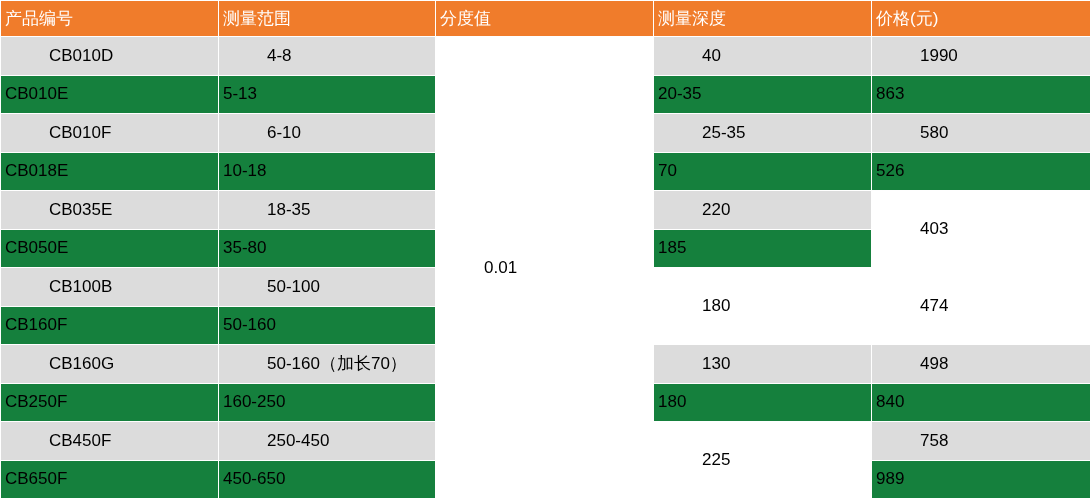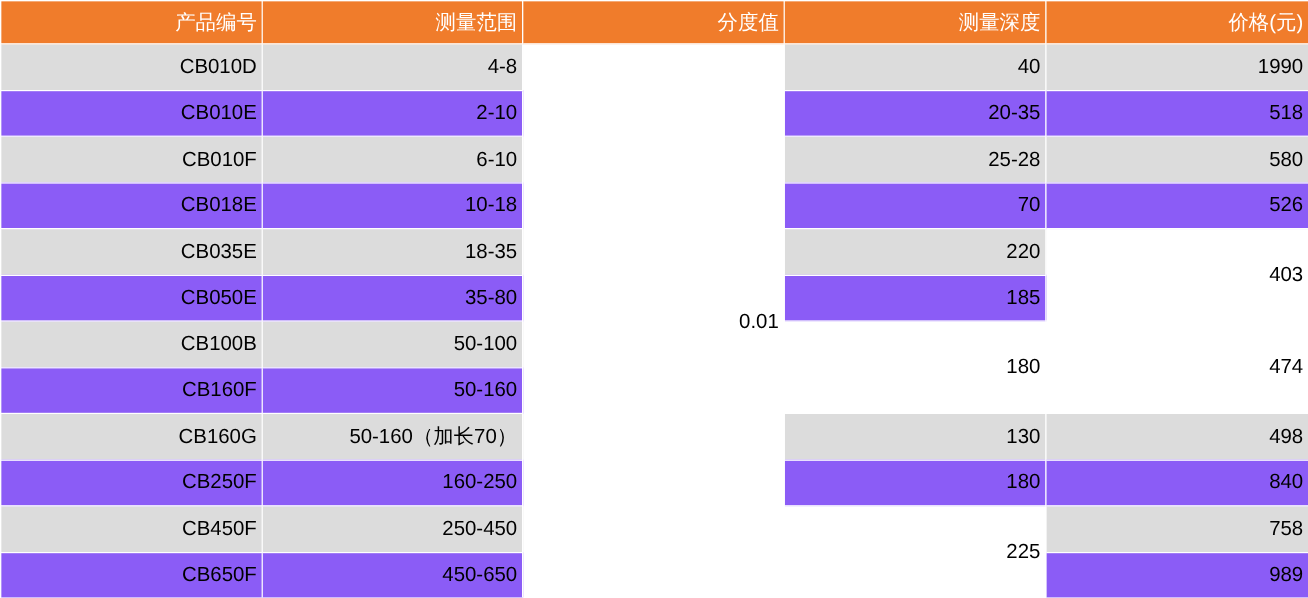--- a/index.html
+++ b/index.html
@@ -15,37 +15,37 @@
   }
   table.spec-table {
     border-collapse: collapse;
     width: 1090px;
     height: 498px;
     table-layout: fixed;
   }
   table.spec-table td,
   table.spec-table th {
     border: 1px solid #ffffff;
-    text-align: right;
+    text-align: left;
     vertical-align: middle;
     font-size: 17px;
     font-weight: normal;
     padding: 0 4px;
     box-sizing: border-box;
   }
   thead th {
     background: #F07C2B;
     color: #ffffff;
     height: 36px;
     font-size: 18px;
     border: 1px solid #ffffff;
   }
   tbody td {
     height: 38.5px;
-    background: #8b5cf6;
+    background: #15803d;
     border-top: 1px solid #ffffff;
     border-bottom: 1px solid #ffffff;
     border-left: 1px solid #ffffff;
     border-right: 1px solid #ffffff;
   }
   tbody tr.shade td {
     background: #DCDCDC;
     padding-left: 48px;
   }
   
@@ -81,28 +81,28 @@
   <tbody>
     <tr class="shade">
       <td>CB010D</td>
       <td>4-8</td>
       <td class="cell-white" rowspan="12">0.01</td>
       <td>40</td>
       <td>1990</td>
     </tr>
     <tr>
       <td>CB010E</td>
-      <td>2-10</td>
+      <td>5-13</td>
       <td>20-35</td>
-      <td>518</td>
+      <td>863</td>
     </tr>
     <tr class="shade">
       <td>CB010F</td>
       <td>6-10</td>
-      <td>25-28</td>
+      <td>25-35</td>
       <td>580</td>
     </tr>
     <tr>
       <td>CB018E</td>
       <td>10-18</td>
       <td>70</td>
       <td>526</td>
     </tr>
     <tr class="shade">
       <td>CB035E</td>

